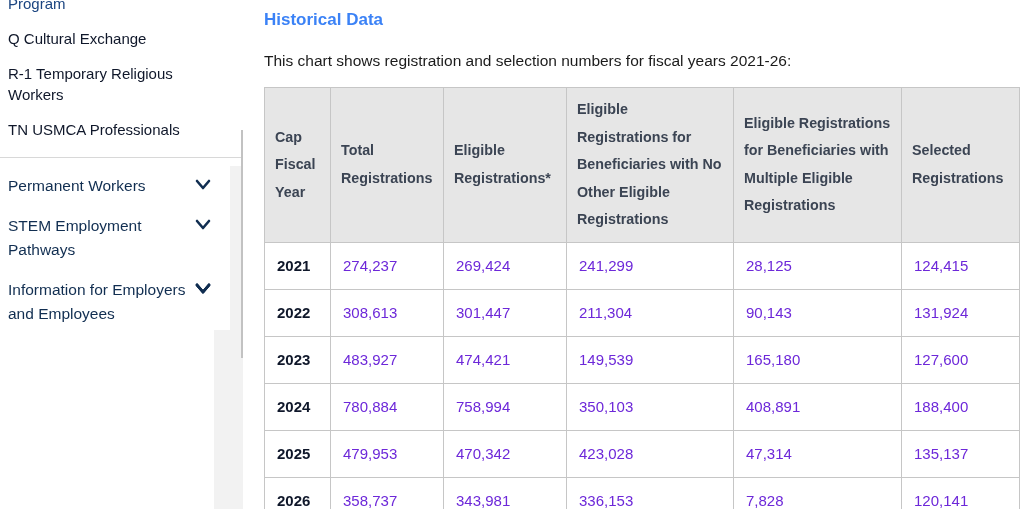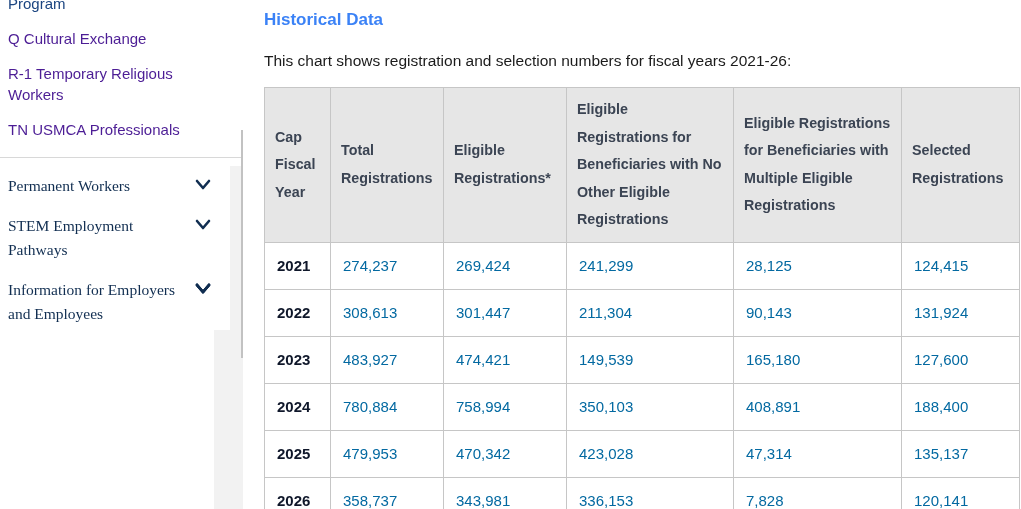--- a/index.html
+++ b/index.html
@@ -17,34 +17,34 @@
     background: #ffffff;
   }
   .rail-a { position: absolute; left: 230px; top: 166px; width: 13px; height: 343px; background: #f2f2f2; }
   .rail-b { position: absolute; left: 214px; top: 330px; width: 29px; height: 179px; background: #f2f2f2; }
   .thumb  { position: absolute; left: 241px; top: 130px; width: 2px;  height: 228px; background: #c2c2c2; }
 
   .side-links { padding: 0 0 0 8px; margin-top: -7px; }
   .side-link {
     display: block; width: 186px;
     font-size: 15px; line-height: 21px;
-    color: #4c1d95; text-decoration: none;
+    color: #0f172a; text-decoration: none;
     margin-bottom: 14px; cursor: pointer;
   }
   .side-link.current { color: #1a4480; }
 
   .side-divider {
     border: none; border-top: 1px solid #d8d8d8;
     margin: 17px 0 16px 0; width: 243px;
   }
 
   .side-sections { padding: 0 0 0 8px; }
   .side-section {
     position: relative; display: block;
-    width: 235px; margin-bottom: 16px; cursor: pointer; font-family: Liberation Serif, serif;
+    width: 235px; margin-bottom: 16px; cursor: pointer;
   }
   .side-section .lbl {
     display: block; width: 186px;
     font-size: 15.5px; line-height: 24px;
     color: #112e51;
   }
   .side-section .chev {
     position: absolute; right: 32px; top: 5px;
     width: 16px; height: 12px;
   }
@@ -74,21 +74,21 @@
     color: #3b4453;
     font-size: 14.3px; font-weight: bold;
     line-height: 27.5px;
     padding: 8px 10px;
     vertical-align: middle;
     height: 126px;
   }
   table.hist td {
     height: 47px;
     padding: 0 12px;
-    font-size: 15px; color: #0369a1;
+    font-size: 15px; color: #6d28d9;
     vertical-align: middle;
     background: #ffffff;
   }
   table.hist td.year { font-weight: bold; color: #0f172a; }
 </style>
 </head>
 <body>
 
 <nav class="sidebar">
   <div class="rail-a"></div>

